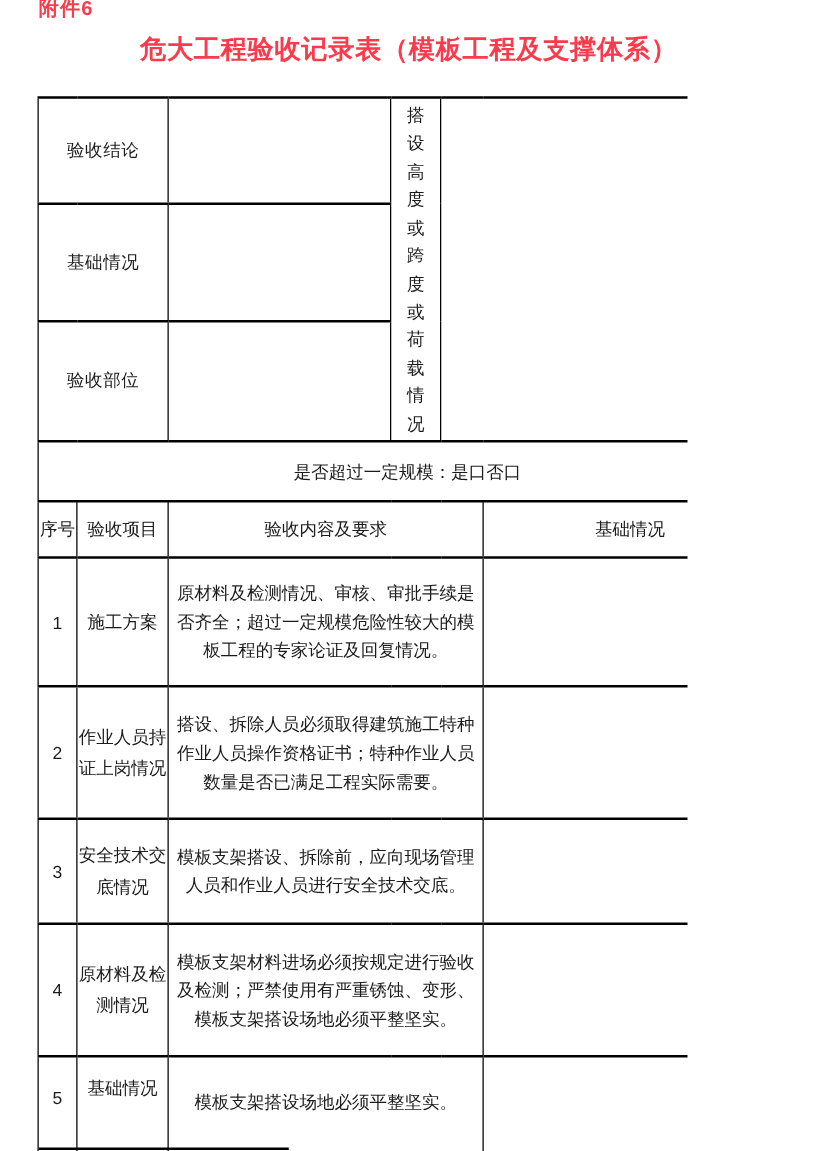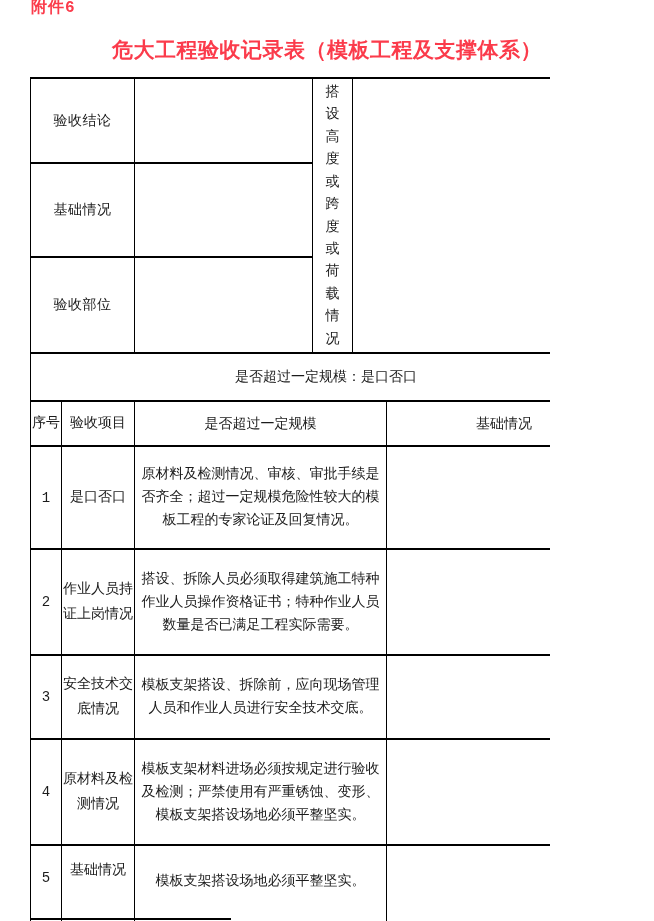--- a/index.html
+++ b/index.html
@@ -1,25 +1,25 @@
 <!DOCTYPE html>
 <html><head>
 <meta charset="utf-8">
 <style>
   html,body{margin:0;padding:0;background:#fff;}
   .page{
     position:relative;width:550px;height:921px;background:#ffffff;overflow:hidden;
-    font-family:Liberation Mono, monospace;color:#1b1b1b;
+    font-family:Liberation Sans, sans-serif;color:#1b1b1b;
   }
   .attachment{
     position:absolute;left:31px;top:-3px;font-size:16px;font-weight:bold;
     color:#fb3b4b;letter-spacing:1px;
   }
   .doc-title{
-    position:absolute;left:0;top:36px;width:654px;text-align:center;
+    position:absolute;left:0;top:25px;width:654px;text-align:center;
     font-size:21px;font-weight:bold;color:#fb3b4b;letter-spacing:0.5px;
   }
   table.form{
     position:absolute;left:30px;top:77px;width:592px;
     border-collapse:collapse;table-layout:fixed;
   }
   table.form td{
     border:1px solid #000;border-top-width:2px;border-bottom-width:2px;
     font-size:14px;text-align:center;vertical-align:middle;padding:0;
     overflow:hidden;
@@ -83,27 +83,27 @@
       <td></td>
     </tr>
 
     <tr style="height:48px">
       <td colspan="6" class="scale">是否超过一定规模：是口否口</td>
     </tr>
 
     <tr style="height:45px">
       <td class="hdr-no">序号</td>
       <td class="hdr">验收项目</td>
-      <td colspan="3">是否超过一定规模</td>
+      <td colspan="3">验收内容及要求</td>
       <td>基础情况</td>
     </tr>
 
     <tr style="height:103px">
       <td class="cell-no">1</td>
-      <td class="item">是口否口</td>
+      <td class="item">施工方案</td>
       <td colspan="3" class="content">原材料及检测情况、审核、审批手续是否齐全；超过一定规模危险性较大的模板工程的专家论证及回复情况。</td>
       <td></td>
     </tr>
 
     <tr style="height:106px">
       <td class="cell-no">2</td>
       <td class="item">作业人员持证上岗情况</td>
       <td colspan="3" class="content">搭设、拆除人员必须取得建筑施工特种作业人员操作资格证书；特种作业人员数量是否已满足工程实际需要。</td>
       <td></td>
     </tr>

